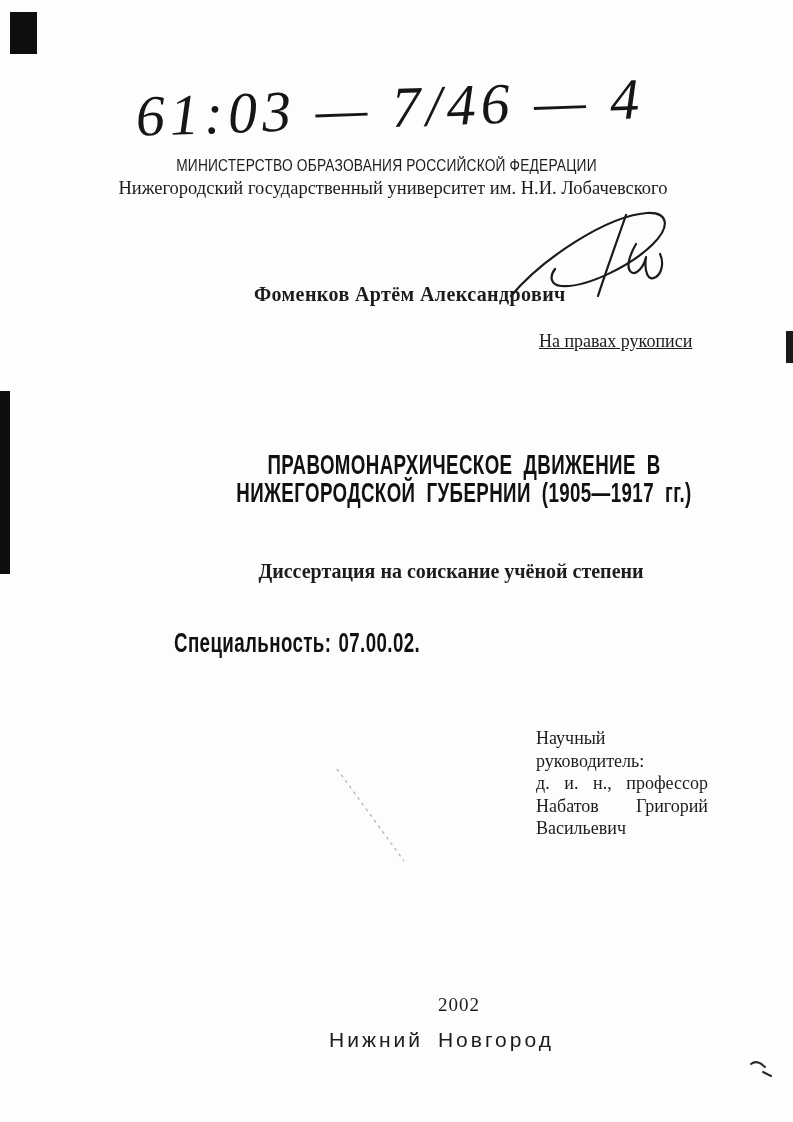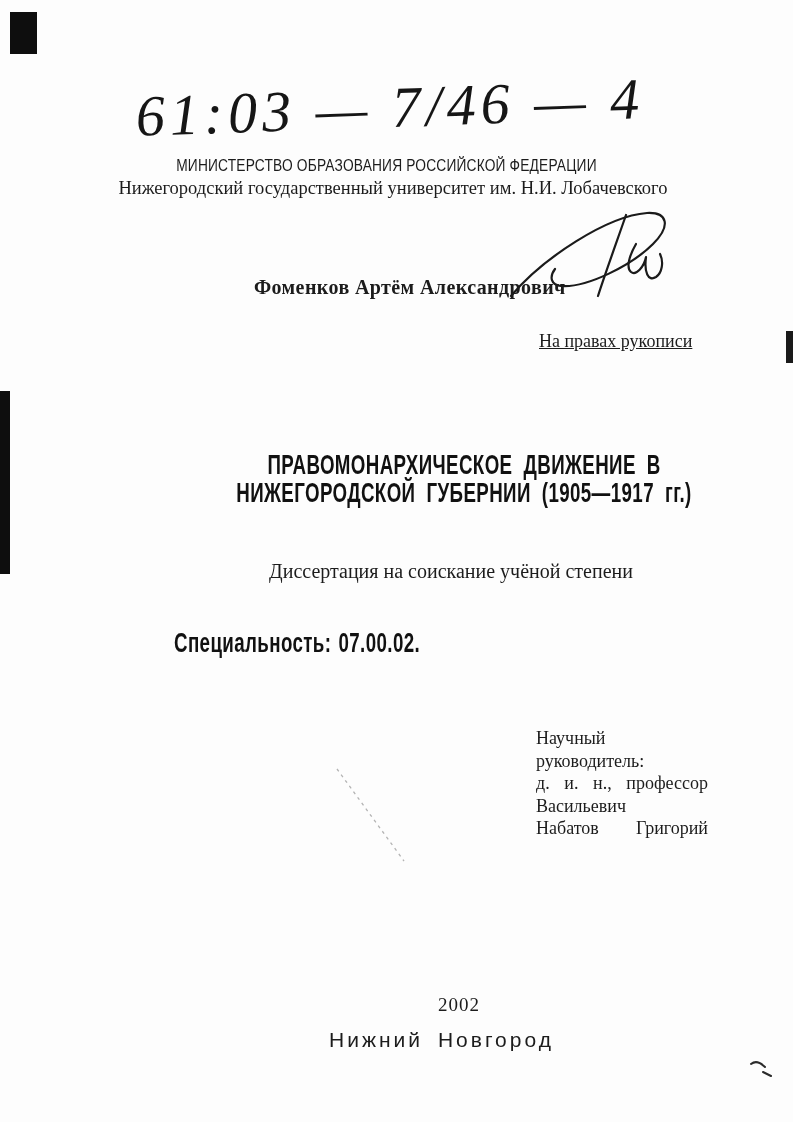--- a/index.html
+++ b/index.html
@@ -42,21 +42,21 @@
   .ministry span { display: inline-block; transform: scaleX(0.86); transform-origin: center; letter-spacing: 0.2px; }
   .university {
     position: absolute; left: 0; top: 178px; width: 786px;
     text-align: center;
     font-size: 18.5px;
     white-space: nowrap;
   }
 
   
   .author {
-    position: absolute; left: 254px; top: 276px;
+    position: absolute; left: 254px; top: 283px;
     font-size: 20px; font-weight: bold; letter-spacing: 0.4px;
     white-space: nowrap;
   }
   .manuscript {
     position: absolute; left: 539px; top: 331px;
     font-size: 18px; white-space: nowrap; text-decoration: underline;
   }
 
   
   .title-block {
@@ -75,20 +75,21 @@
     word-spacing: 7px;
     color: #111;
   }
 
   
   .degree-block {
     position: absolute; left: 110px; top: 558px; width: 682px;
     text-align: center;
     font-size: 20px; line-height: 27px;
     white-space: nowrap;
+    font-weight: bold;
   }
 
   
   .specialty {
     position: absolute; left: 154px; top: 630px;
     line-height: 26px; white-space: nowrap; margin-left: 20px;
   }
   .specialty .condensed { transform-origin: left center; word-spacing: 2px; }
 
   
@@ -156,22 +157,22 @@
   </div>
 
   <svg class="svg-abs" style="left:330px; top:760px;" width="82" height="108" viewBox="0 0 82 108">
     <line x1="7" y1="9" x2="74" y2="101" stroke="#b3b3b3" stroke-width="1.3" stroke-dasharray="3 4"></line>
   </svg>
 
   <div class="supervisor">
     <div class="sup-line">Научный</div>
     <div class="sup-line">руководитель:</div>
     <div class="sup-line sup-just">д. и. н., профессор</div>
+    <div class="sup-line sup-just">Набатов Григорий</div>
     <div class="sup-line">Васильевич</div>
-    <div class="sup-line sup-just">Набатов Григорий</div>
   </div>
 
   <div class="city">Нижний Новгород</div>
   <div class="year">2002</div>
 
   <svg class="svg-abs" style="left:748px; top:1057px;" width="28" height="24" viewBox="0 0 28 24">
     <g fill="none" stroke="#2b2b2b" stroke-width="2" stroke-linecap="round">
       <path d="M 3,7 C 8,3 13,6 17,10"></path>
       <path d="M 15,15 L 23,19"></path>
     </g>

